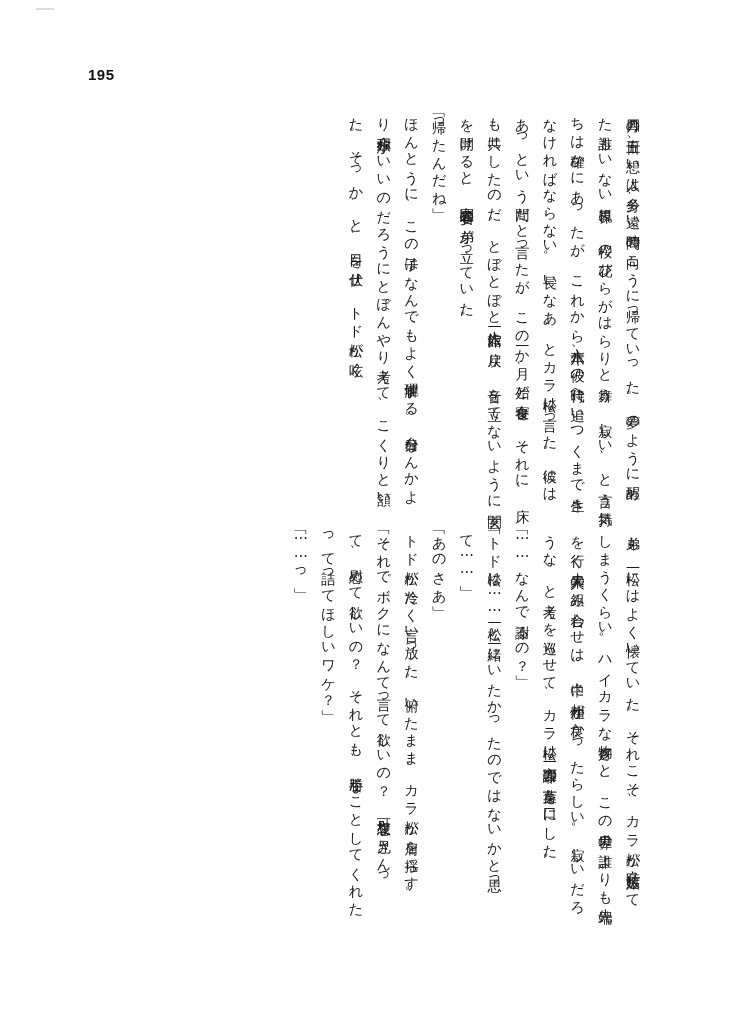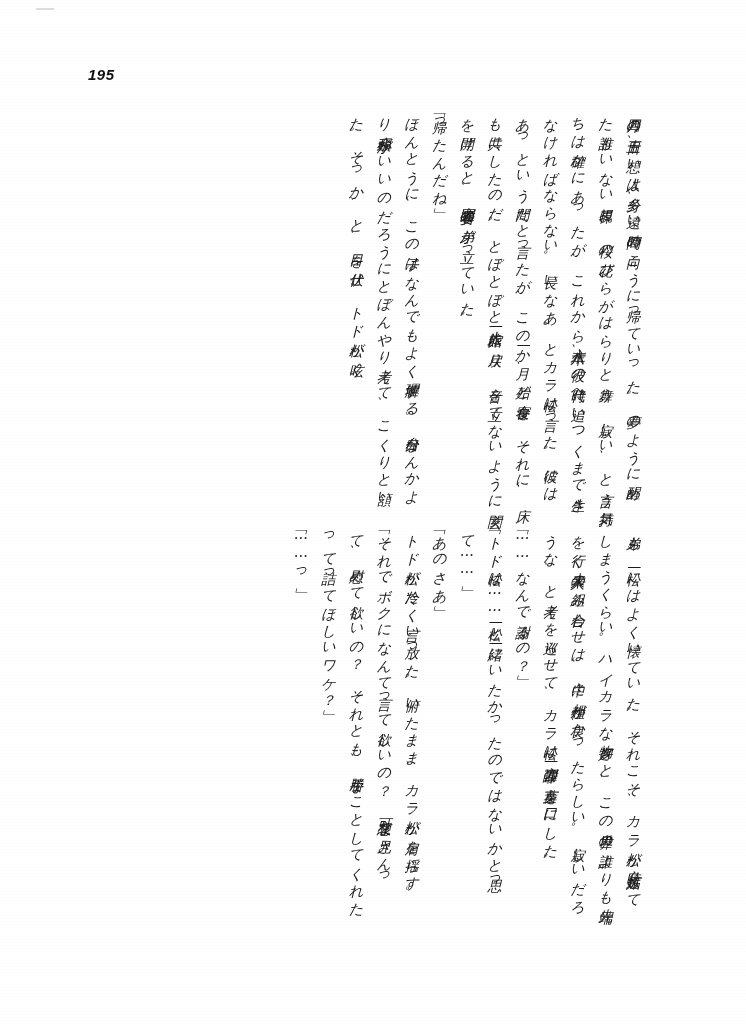--- a/index.html
+++ b/index.html
@@ -12,21 +12,20 @@
     height: 1024px;
     font-family: "Liberation Serif", "DejaVu Serif", serif;
     color: #1a1a1a;
     position: relative;
     overflow: hidden;
   }
   .page {
     position: absolute;
     inset: 0;
     background: #ffffff;
-    font-style: italic;
   }
   
   .page-number {
     position: absolute;
     left: 88px;
     top: 66px;
     font-size: 15px;
     font-weight: bold;
     letter-spacing: 0.5px;
     font-family: "Liberation Sans", sans-serif;

